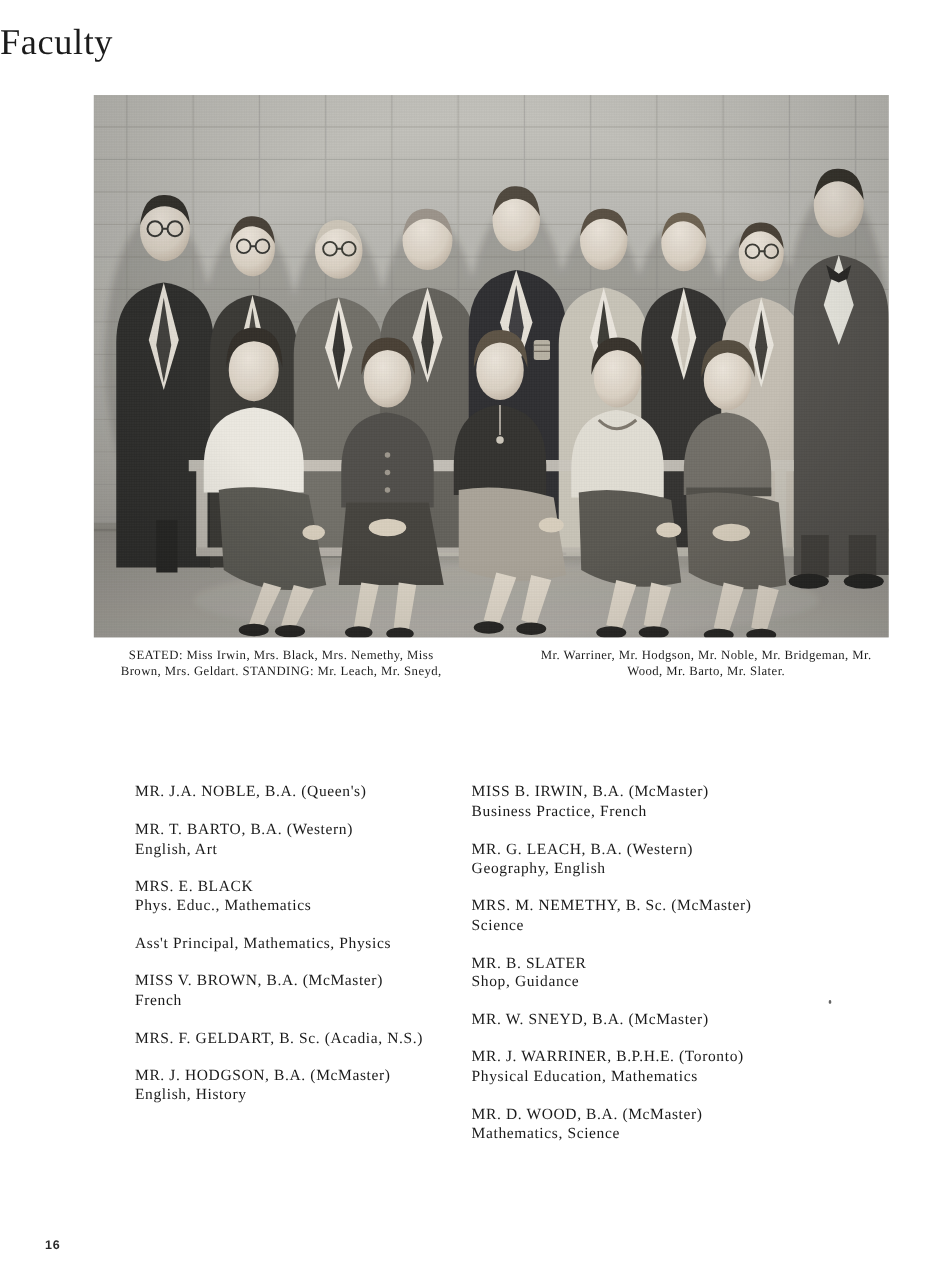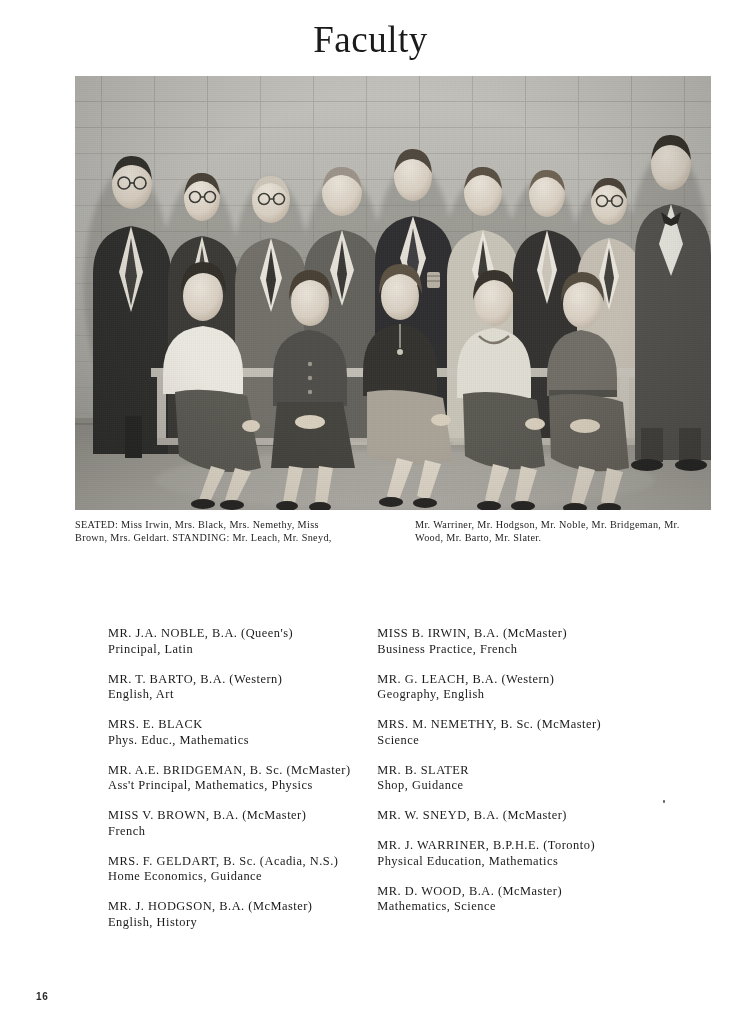--- a/index.html
+++ b/index.html
@@ -15,23 +15,23 @@
     color: #141414;
     overflow: hidden;
   }
 
   
   #page-title {
     position: absolute;
     top: 18px;
     left: 0;
     width: 741px;
-    text-align: center;
+    text-align: left;
     font-family: "Liberation Serif", "DejaVu Serif", serif;
-    font-size: 37px;
+    font-size: 29px;
     letter-spacing: 0.5px;
     color: #1b1b1b;
     font-weight: 400;
   }
 
   
   #photo-frame {
     position: absolute;
     left: 75px;
     top: 76px;
@@ -66,21 +66,21 @@
     display: flex;
     gap: 18px;
     font-family: "Liberation Serif", "DejaVu Serif", serif;
     font-size: 10.2px;
     line-height: 13px;
     letter-spacing: .35px;
     color: #1d1d1d;
   }
   #caption .cap-col { width: 320px; }
   #caption .cap-col.right { padding-left: 22px; font-family: Liberation Serif, serif; }
-  .cap-line { white-space: nowrap; }
+  .cap-line { white-space: nowrap; text-align: center; }
 
   
   #faculty-list {
     position: absolute;
     left: 0;
     top: 626px;
     width: 657px;
     display: flex;
   }
   .fac-col {
@@ -368,41 +368,38 @@
     <div class="cap-line">Mr. Warriner, Mr. Hodgson, Mr. Noble, Mr. Bridgeman, Mr.</div>
     <div class="cap-line">Wood, Mr. Barto, Mr. Slater.</div>
   </div>
 </div>
 
 <div id="faculty-list">
 
   <div class="fac-col left">
     <div class="fac-entry">
       <div class="fac-name">MR. J.A. NOBLE, B.A. (Queen's)</div>
-      <div class="fac-subj">Principal, Latin</div>
     </div>
     <div class="fac-entry">
       <div class="fac-name">MR. T. BARTO, B.A. (Western)</div>
       <div class="fac-subj">English, Art</div>
     </div>
     <div class="fac-entry">
       <div class="fac-name">MRS. E. BLACK</div>
       <div class="fac-subj">Phys. Educ., Mathematics</div>
     </div>
     <div class="fac-entry">
-      <div class="fac-name">MR.  A.E. BRIDGEMAN, B. Sc. (McMaster)</div>
       <div class="fac-subj">Ass't Principal, Mathematics, Physics</div>
     </div>
     <div class="fac-entry">
       <div class="fac-name">MISS V. BROWN, B.A. (McMaster)</div>
       <div class="fac-subj">French</div>
     </div>
     <div class="fac-entry">
       <div class="fac-name">MRS.  F.  GELDART,  B.  Sc.  (Acadia, N.S.)</div>
-      <div class="fac-subj">Home Economics, Guidance</div>
     </div>
     <div class="fac-entry">
       <div class="fac-name">MR. J. HODGSON, B.A. (McMaster)</div>
       <div class="fac-subj">English, History</div>
     </div>
   </div>
 
   <div class="fac-col right">
     <div class="fac-entry">
       <div class="fac-name">MISS B. IRWIN, B.A. (McMaster)</div>

